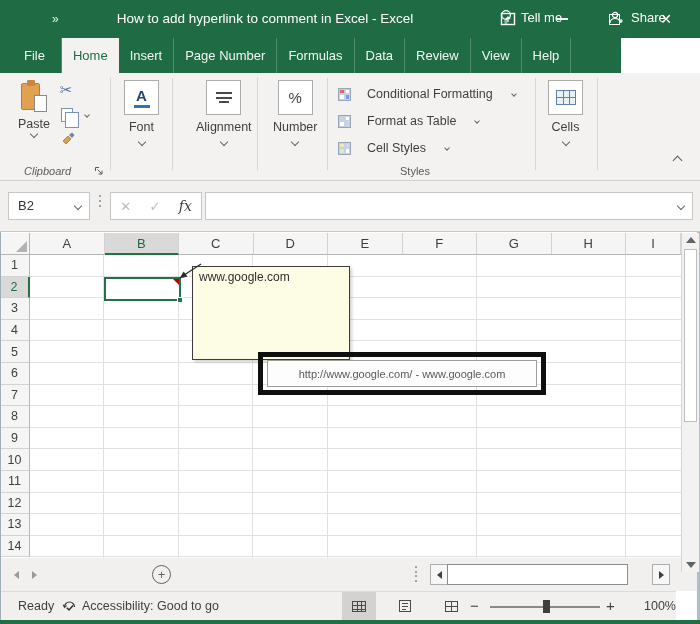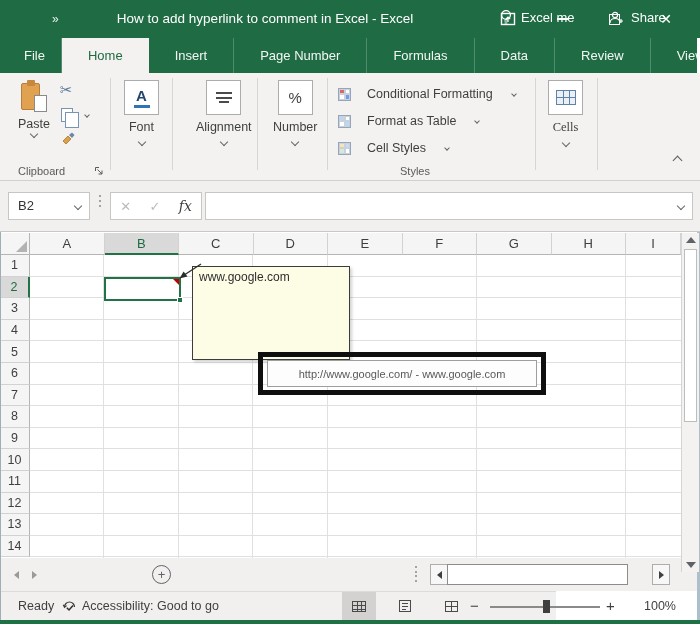--- a/index.html
+++ b/index.html
@@ -12,22 +12,22 @@
   
   .titlebar { position:absolute; left:0; top:0; width:700px; height:38px; background:#1F6B44; }
   .qat-overflow { position:absolute; left:52px; top:0; height:38px; line-height:38px; color:#E9F1EC; font-size:12px; letter-spacing:1px; }
   .win-title { position:absolute; left:90px; top:0; width:350px; height:38px; line-height:38px; text-align:center; color:#FFFFFF; font-size:13.5px; white-space:nowrap; }
   .win-btn { position:absolute; top:0; height:38px; width:32px; display:flex; align-items:center; justify-content:center; color:#fff; }
   .btn-ribbonopts { left:492px; }
   .btn-min { left:546px; } .btn-min .bar { width:11px; height:2px; background:#fff; }
   .btn-max { left:598px; } .btn-max .sq { width:11px; height:11px; border:1.5px solid #fff; }
   .btn-close { left:650px; font-size:14px; }
   
-  .tabrow { position:absolute; left:0; top:38px; width:697px; height:35px; background:#1F6B44; display:flex; align-items:stretch; padding-left:8px; }
-  .rtab { display:flex; align-items:center; padding:0 26px; font-size:13px; color:#F2F7F4; border-right:1px solid rgba(255,255,255,0.22); white-space:nowrap; }
+  .tabrow { position:absolute; left:0; top:38px; width:621px; height:35px; background:#1F6B44; display:flex; align-items:stretch; padding-left:8px; }
+  .rtab { display:flex; align-items:center; padding:0 11px; font-size:13px; color:#F2F7F4; border-right:1px solid rgba(255,255,255,0.22); white-space:nowrap; }
   .rtab:first-child { padding:0 16px; }
   .rtab.active { background:#F3F2F1; color:#1E6B41; border-right:none; }
   .tellme { position:absolute; left:500px; top:0; height:35px; display:flex; align-items:center; gap:9px; color:#FFFFFF; font-size:13px; }
   .share { position:absolute; left:608px; top:0; height:35px; display:flex; align-items:center; gap:6px; color:#FFFFFF; font-size:13px; }
   
   .ribbon { position:absolute; left:0; top:73px; width:700px; height:108px; background:#F3F2F1; border-bottom:1px solid #D2D0CE; }
   .vsep { position:absolute; top:5px; height:92px; width:1px; background:#D8D6D4; }
   .bigbtn { position:absolute; display:flex; flex-direction:column; align-items:center; }
   .iconbox { width:35px; height:35px; background:#fff; border:1px solid #ACACAC; display:flex; flex-direction:column; align-items:center; justify-content:center; }
   .blabel { font-size:12.5px; color:#3F3F3F; margin-top:5px; white-space:nowrap; }
@@ -111,21 +111,21 @@
   .sheettab { position:absolute; left:76px; top:0; width:64px; height:33px; background:#fff; border-left:1px solid #D8D8D8; border-right:1px solid #D8D8D8; border-bottom:3px solid #1E7145; display:flex; align-items:center; justify-content:center; font-size:13px; font-weight:bold; color:#1E6B41; }
   .addsheet { position:absolute; left:152px; top:7px; width:19px; height:19px; border:1px solid #5F6368; border-radius:50%; color:#5F6368; font-size:13px; line-height:17px; text-align:center; }
   .sgrip { position:absolute; left:415px; top:8px; display:flex; flex-direction:column; gap:2.5px; }
   .sgrip i { width:2px; height:2px; border-radius:50%; background:#8A8A8A; }
   .hsb-l { position:absolute; left:430px; top:6px; width:18px; height:21px; background:#F7F7F7; border:1px solid #ADADAD; display:flex; align-items:center; justify-content:center; }
   .hsb-l i { border-top:4px solid transparent; border-bottom:4px solid transparent; border-right:5px solid #3F3F3F; }
   .hsb-thumb { position:absolute; left:447px; top:6px; width:181px; height:21px; background:#fff; border:1px solid #8C8C8C; }
   .hsb-r { position:absolute; left:652px; top:6px; width:18px; height:21px; background:#F7F7F7; border:1px solid #ADADAD; display:flex; align-items:center; justify-content:center; }
   .hsb-r i { border-top:4px solid transparent; border-bottom:4px solid transparent; border-left:5px solid #3F3F3F; }
   
-  .statusbar { position:absolute; left:0; top:591px; width:556px; height:29px; background:#F1F0EF; border-top:1px solid #DDDBD9; font-size:12.5px; color:#3F3F3F; }
+  .statusbar { position:absolute; left:0; top:591px; width:676px; height:29px; background:#F1F0EF; border-top:1px solid #DDDBD9; font-size:12.5px; color:#3F3F3F; }
   .st-ready { position:absolute; left:18px; top:0; line-height:29px; }
   .st-acc-ic { position:absolute; left:62px; top:7px; }
   .st-acc { position:absolute; left:82px; top:0; line-height:29px; }
   .viewbtn { position:absolute; top:0; width:34px; height:28px; display:flex; align-items:center; justify-content:center; }
   .vb-normal { left:342px; background:#D4D2D0; }
   .vb-layout { left:388px; } .vb-break { left:434px; }
   .grid-ic { width:14px; height:11px; border:1px solid #4A4A4A; background:
       linear-gradient(#4A4A4A,#4A4A4A) 4px 0/1px 100% no-repeat,
       linear-gradient(#4A4A4A,#4A4A4A) 8px 0/1px 100% no-repeat,
       linear-gradient(#4A4A4A,#4A4A4A) 0 3px/100% 1px no-repeat,
@@ -180,21 +180,21 @@
   <div class="rtab">Data</div>
   <div class="rtab">Review</div>
   <div class="rtab">View</div>
   <div class="rtab">Help</div>
 </div>
 <div class="tellme">
   <svg width="12" height="17" viewBox="0 0 12 17">
     <circle cx="6" cy="6" r="4.4" fill="none" stroke="#fff" stroke-width="1.2"></circle>
     <path d="M4.3 12 h3.4 M4.6 14 h2.8" stroke="#fff" stroke-width="1.2"></path>
   </svg>
-  <span>Excel me</span>
+  <span>Tell me</span>
 </div>
 <div class="share">
   <svg width="17" height="16" viewBox="0 0 17 16">
     <circle cx="7" cy="5" r="2.6" fill="none" stroke="#fff" stroke-width="1.2"></circle>
     <path d="M2 13 c0-3 2.2-4.5 5-4.5 s5 1.5 5 4.5" fill="none" stroke="#fff" stroke-width="1.2"></path>
     <path d="M13 9 v4 M11 11 h4" stroke="#fff" stroke-width="1.2"></path>
   </svg>
   <span>Share</span>
 </div>
 
@@ -211,21 +211,21 @@
   </div>
   <div class="cut-btn"><span>✂</span></div>
   <div class="copy-btn"></div>
   <div class="chev sm copy-chev"></div>
   <div class="fp-btn">
     <svg width="16" height="16" viewBox="0 0 16 16">
       <path d="M3 10 L8 5 L11 8 L6 13 Z" fill="#D8A24C" stroke="#A8762E" stroke-width="0.8"></path>
       <path d="M9 4 L12 1.5 L14.5 4 L12 7" fill="#6B86A8"></path>
     </svg>
   </div>
-  <div class="glabel" style="left:18px;">Clipboard</div>
+  <div class="glabel" style="left:24px;font-style:italic;">Clipboard</div>
   <div class="dlauncher">
     <svg width="10" height="10" viewBox="0 0 10 10">
       <path d="M1.5 1.5 H5 M1.5 1.5 V5 M3.5 3.5 L8 8 M8 4.5 V8 H4.5" fill="none" stroke="#5A5A5A" stroke-width="1"></path>
     </svg>
   </div>
   <div class="vsep" style="left:110px;"></div>
 
   <div class="bigbtn" style="left:124px; top:7px;">
     <div class="iconbox">
       <span class="font-A">A</span>
@@ -284,21 +284,21 @@
         <i style="background:#C9DAF8;"></i>
         <i style="background:#D9EAD3;"></i>
         <i style="background:#fff;"></i>
     </span>
     <span>Cell Styles</span>
     <span class="chev sm"></span>
   </div>
   <div class="glabel" style="left:400px; width:62px; text-align:left;">Styles</div>
   <div class="vsep" style="left:535px;"></div>
 
-  <div class="bigbtn" style="left:548px; top:7px;font-family:Liberation Serif, serif;">
+  <div class="bigbtn" style="left:548px; top:7px;">
     <div class="iconbox">
         <span class="cells-icon"></span>
       </div>
     <div class="blabel">Cells</div>
     <div class="chev"></div>
   </div>
   <div class="vsep" style="left:597px;"></div>
 
   <div class="collapse-chev"></div>
 </div>

